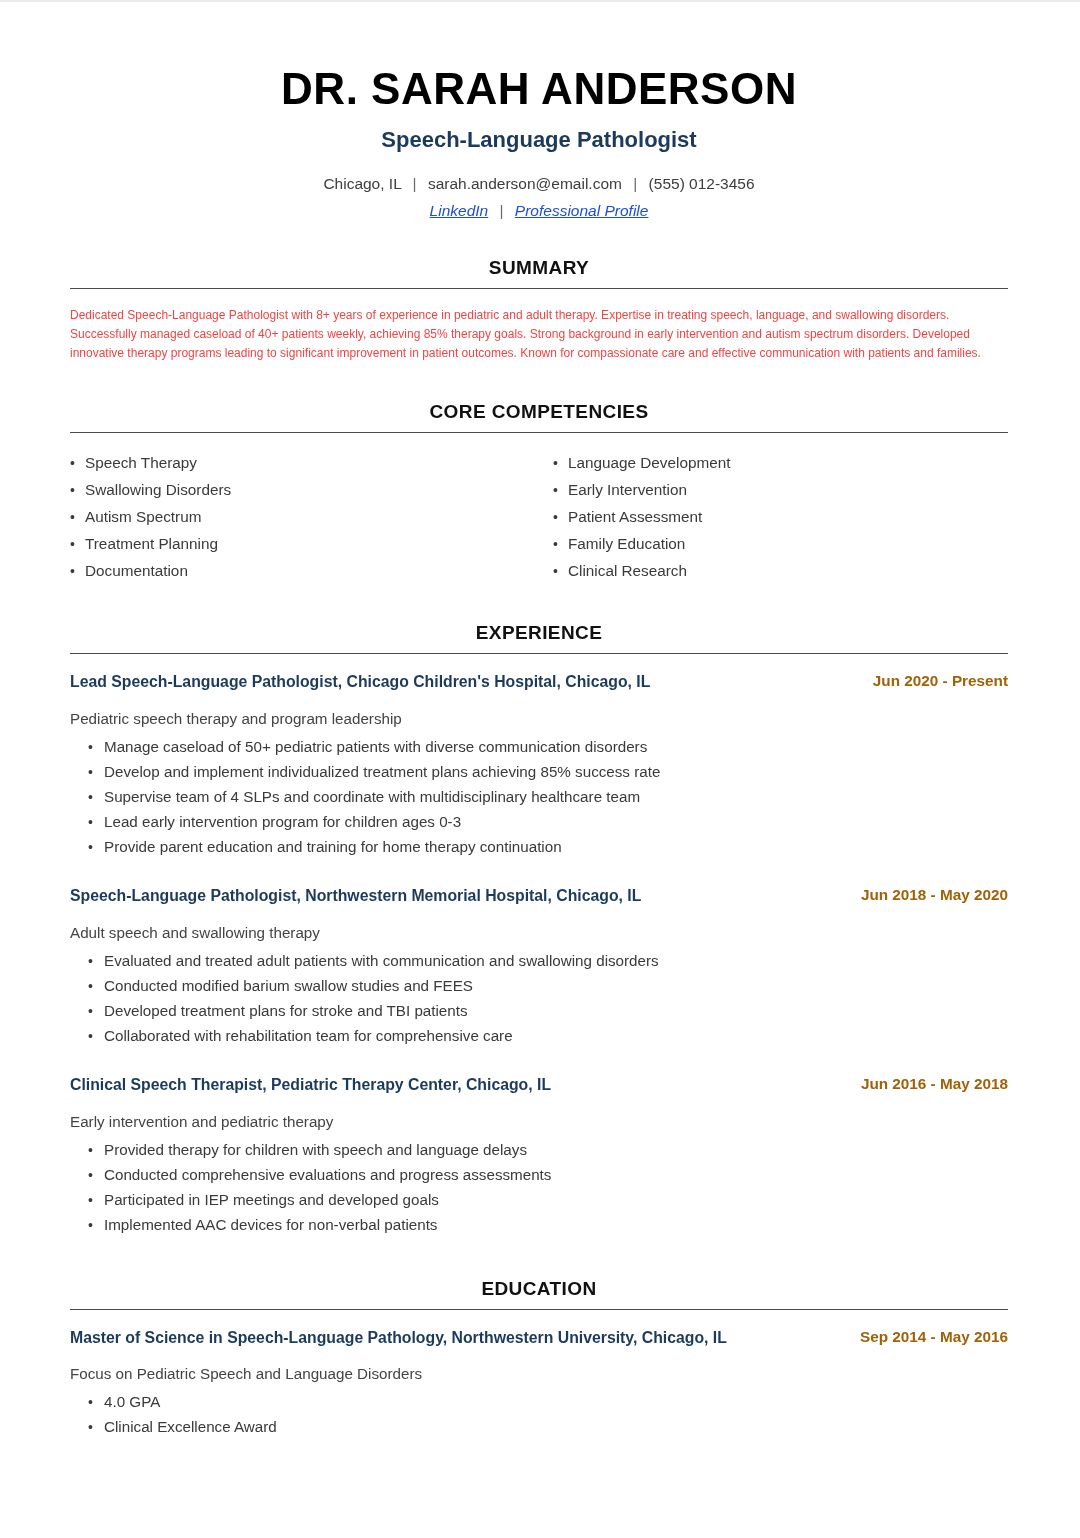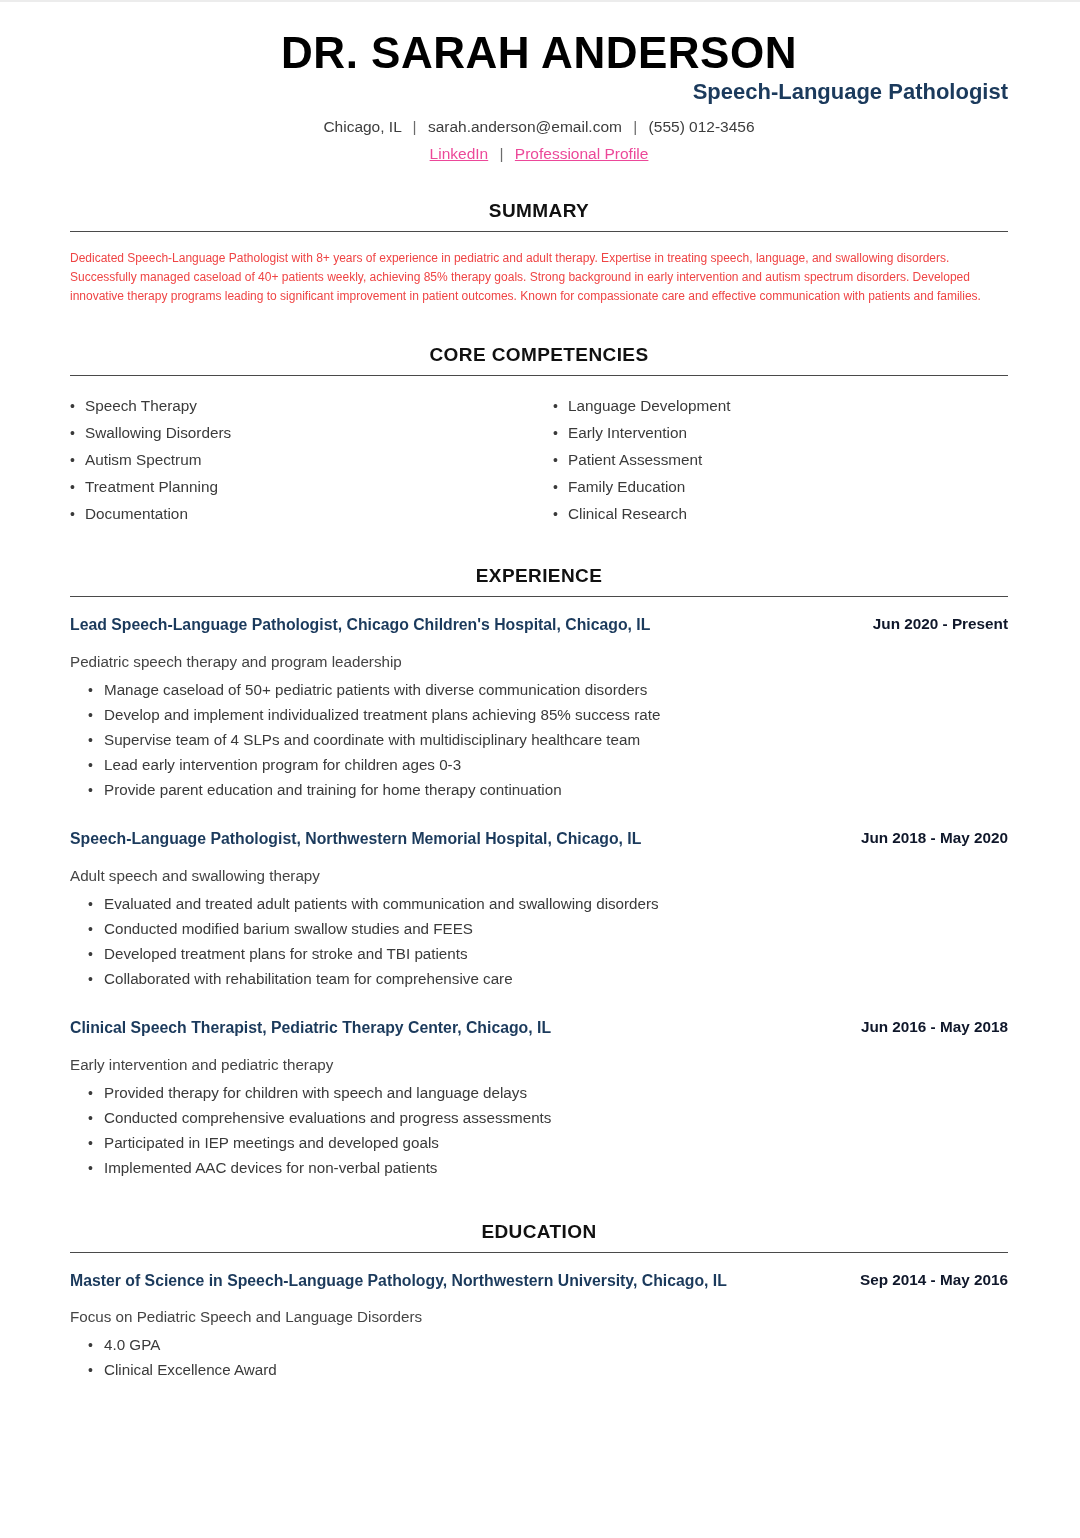--- a/index.html
+++ b/index.html
@@ -12,57 +12,57 @@
 
   body {
     font-family: "Liberation Sans", sans-serif;
     color: #333333;
     border-top: 2px solid #ececec;
     overflow: hidden;
   }
 
   .page {
     width: 1080px;
-    padding: 26px 72px 0 70px;
+    padding: 62px 72px 0 70px;
   }
 
   
   .resume-header { text-align: center; }
 
   .full-name {
     font-size: 44px;
     font-weight: bold;
     letter-spacing: 0.5px;
     color: #000000;
     line-height: 1.15;
   }
 
   .job-title {
     font-size: 22px;
     font-weight: bold;
     color: #1b3a5c;
-    margin-top: 0;
-    text-align: right;
+    margin-top: 12px;
   }
 
   .contact-line {
     font-size: 15.5px;
     color: #3d3d3d;
-    margin-top: 13px;
+    margin-top: 22px;
   }
   .contact-sep { padding: 0 7px; color: #6b6b6b; }
 
   .links-line {
     font-size: 15.5px;
     margin-top: 9px;
   }
   .profile-link {
-    color: #ec4899;
+    color: #1d4ed8;
     text-decoration: underline;
     cursor: pointer;
+    font-style: italic;
   }
 
   
   .section { margin-top: 37px; }
 
   .section-title {
     text-align: center;
     font-size: 19px;
     font-weight: bold;
     letter-spacing: 0.4px;
@@ -123,21 +123,21 @@
     font-weight: bold;
     color: #1b3a5c;
     line-height: 1.45;
     flex: 1 1 auto;
     max-width: 700px;
   }
 
   .entry-date {
     font-size: 15.3px;
     font-weight: bold;
-    color: #0f172a;
+    color: #a16207;
     white-space: nowrap;
     flex: 0 0 auto;
     text-align: right;
     padding-top: 1px;
   }
 
   .entry-subtitle {
     font-size: 15.2px;
     color: #444444;
     margin-top: 16px;

